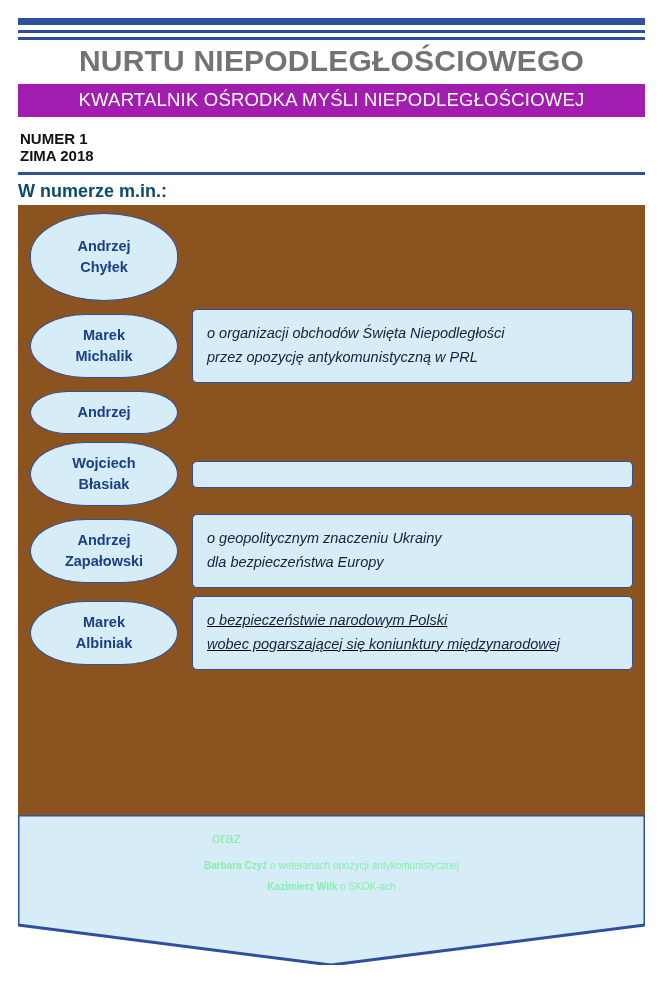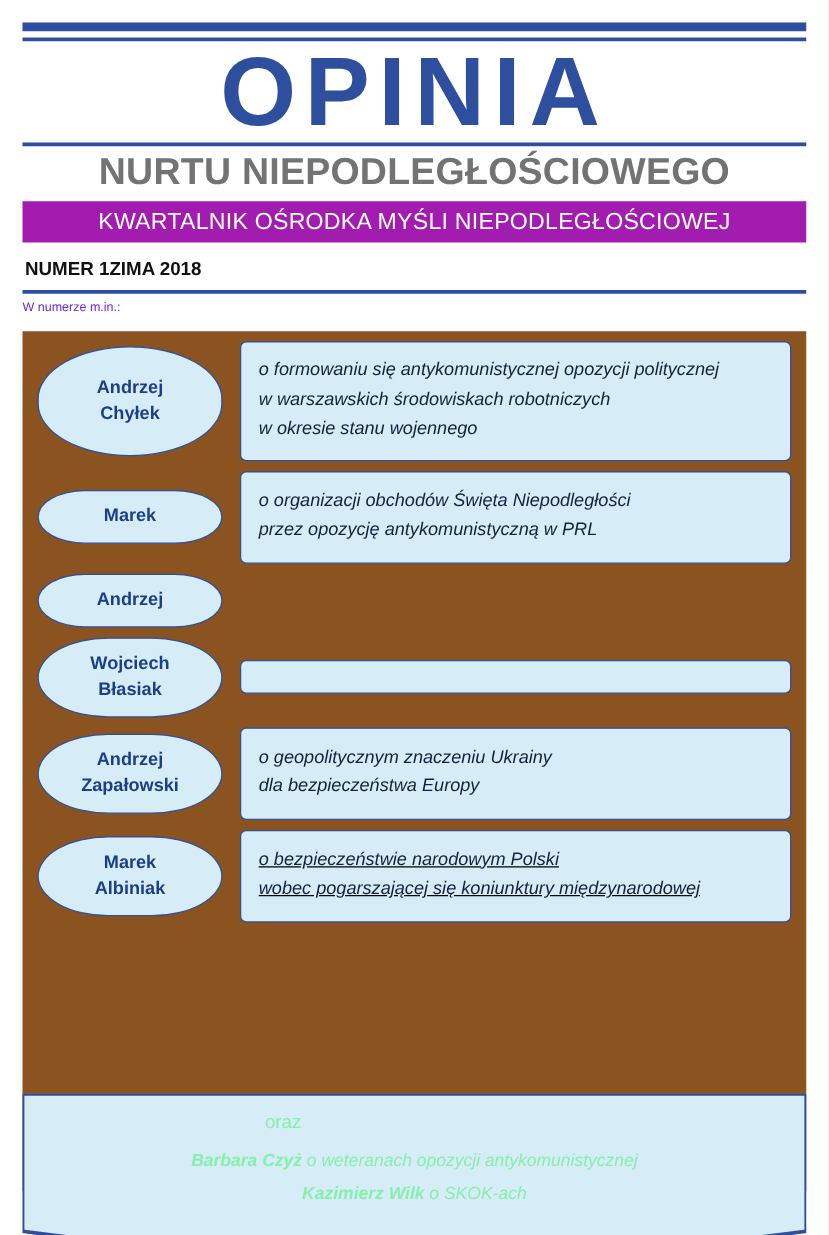--- a/index.html
+++ b/index.html
@@ -60,26 +60,27 @@
     color: #ffffff;
     font-weight: normal;
     font-size: 18.5px;
     text-align: center;
     letter-spacing: 0.2px;
     padding: 5px 0 6px 0;
     white-space: nowrap;
   }
   .issue-row {
     display: flex;
-    justify-content: flex-start;
+    justify-content: flex-end;
     align-items: baseline;
     font-weight: bold;
     font-size: 15px;
     color: #111111;
     padding: 13px 2px 6px 2px;
+    flex-direction: column;
   }
   .issue-rule {
     height: 3px;
     background: #2d4f9e;
     margin: 2px 0 0 0;
   }
 
   
   .content {
     position: relative;
@@ -160,65 +161,59 @@
     color: #86efac;
   }
   .pennant-text .oraz {
     font-weight: normal;
     font-size: 15px;
     margin-bottom: 14px;
     margin-left: -210px;
   }
   .pennant-text .pline {
     margin: 0 0 10px 0;
-    font-size: 14px;
-    font-style: italic;
+    font-size: 10px;
   }
   .pennant-text .pline b { font-weight: bold; }
 </style>
 </head>
 <body>
 
 <div class="page">
 
   <div class="masthead">
     <div class="rule-top"></div>
     <div class="rule-thin"></div>
-    <div class="title-opinia">OPINIA</div>
     <div class="rule-thin"></div>
     <div class="subtitle1">NURTU NIEPODLEGŁOŚCIOWEGO</div>
     <div class="subtitle2-band">KWARTALNIK OŚRODKA MYŚLI NIEPODLEGŁOŚCIOWEJ</div>
     <div class="issue-row">
       <span>NUMER 1</span>
       <span>ZIMA 2018</span>
     </div>
     <div class="issue-rule"></div>
   </div>
 
   <div style="position:relative; height:30px;">
-    <div style="position:absolute; left:18px; top:6px; font-size:10px; font-weight:normal; color:#6d28d9;">W numerze m.in.:</div>
+    <div style="position:absolute; left:18px; top:6px; font-size:18px; font-weight:bold; color:#0c4a6e;">W numerze m.in.:</div>
   </div>
 
   <div class="content">
 
     <div class="row row-1">
       <div class="author">
         <div>Andrzej</div>
         <div>Chyłek</div>
       </div>
-      <div class="titles">
-        <div class="line">o formowaniu się antykomunistycznej opozycji politycznej</div>
-        <div class="line">w warszawskich środowiskach robotniczych</div>
-        <div class="line">w okresie stanu wojennego</div>
-      </div>
     </div>
 
     <div class="row row-2">
       <div class="author">
         <div>Marek</div>
+        <div>Michalik</div>
       </div>
       <div class="titles">
         <div class="line">o organizacji obchodów Święta Niepodległości</div>
         <div class="line">przez opozycję antykomunistyczną w PRL</div>
       </div>
     </div>
 
     <div class="row row-3">
       <div class="author">
         <div>Andrzej</div>

